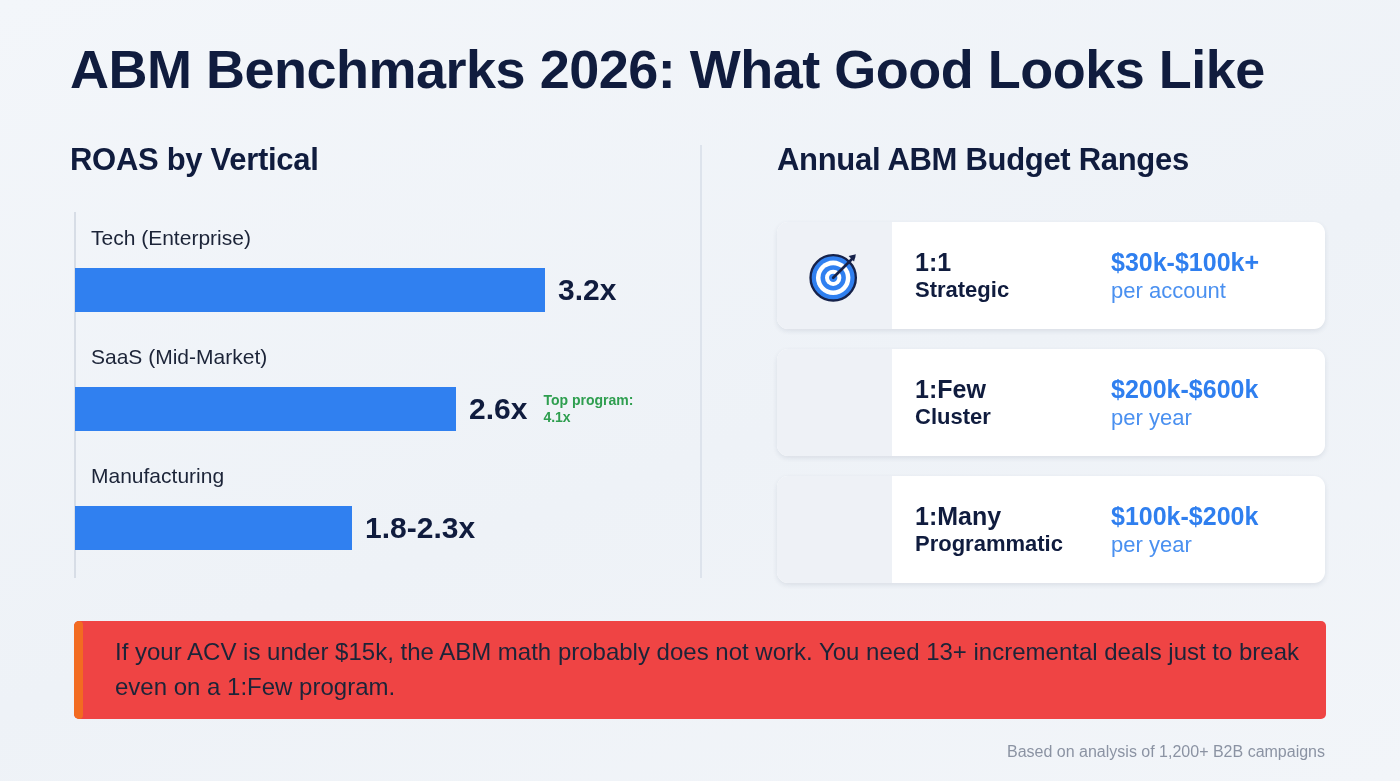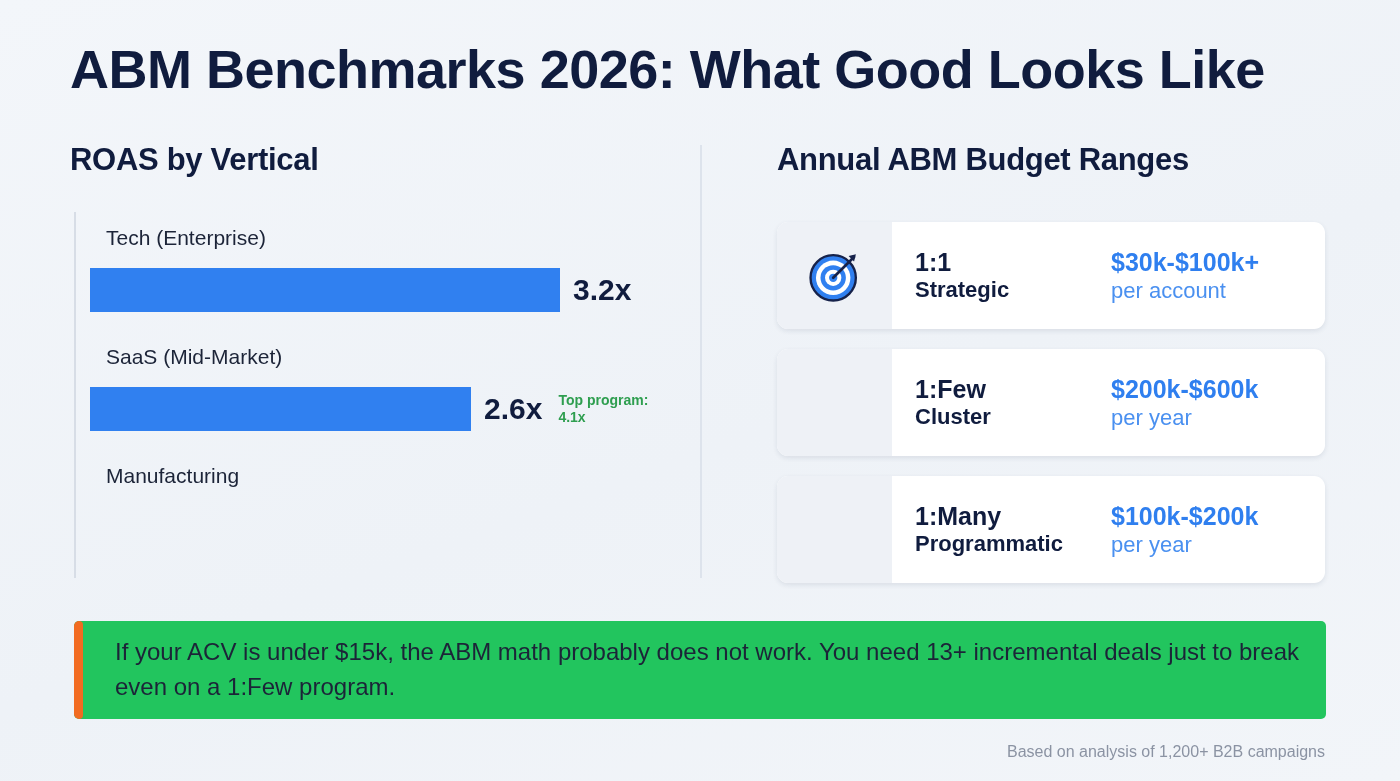--- a/index.html
+++ b/index.html
@@ -42,21 +42,21 @@
   }
 
   .chart-area {
     position:absolute; left:70px; top:212px;
     width:620px; height:366px;
   }
   .axis-line {
     position:absolute; left:4px; top:0;
     width:2px; height:366px; background:#d7dde6;
   }
-  .bar-group { position:absolute; left:20px; }
+  .bar-group { position:absolute; left:5px; }
   .bar-label {
     font-size:21px; color:#1c2438; font-weight:normal;
     white-space:nowrap; margin-bottom:6px; padding-left:16px;
   }
   .bar-row { display:flex; align-items:center;margin-top:18px; }
   .bar {
     height:44px;
     background:#3080f0;
     flex:0 0 auto;
   }
@@ -112,21 +112,21 @@
   .card-amount-sub {
     font-size:22px; font-weight:normal; color:#4a90f0; line-height:1.25;
     white-space:nowrap;
   }
 
   
   .callout {
     position:absolute;
     left:74px; top:621px;
     width:1252px; height:98px;
-    background:#22c55e;
+    background:#ef4444;
     border-radius:5px;
     display:flex;
     overflow:hidden;
   }
   .callout-accent {
     flex:0 0 9px;
     background:#f26b21;
     border-radius:4px;
   }
   .callout-text {
@@ -178,20 +178,24 @@
         <div class="bar-value">2.6x</div>
         <div class="bar-note">
           <span>Top program:</span><br>
           <span>4.1x</span>
         </div>
       </div>
     </div>
 
     <div class="bar-group" style="top:252px;">
       <div class="bar-label">Manufacturing</div>
+      <div class="bar-row">
+        <div class="bar" style="width:277px;"></div>
+        <div class="bar-value">1.8-2.3x</div>
+      </div>
     </div>
   </div>
 
   <div class="right-col">
     <div class="section-head">Annual ABM Budget Ranges</div>
   </div>
 
   <div class="cards">
 
     <div class="budget-card">

